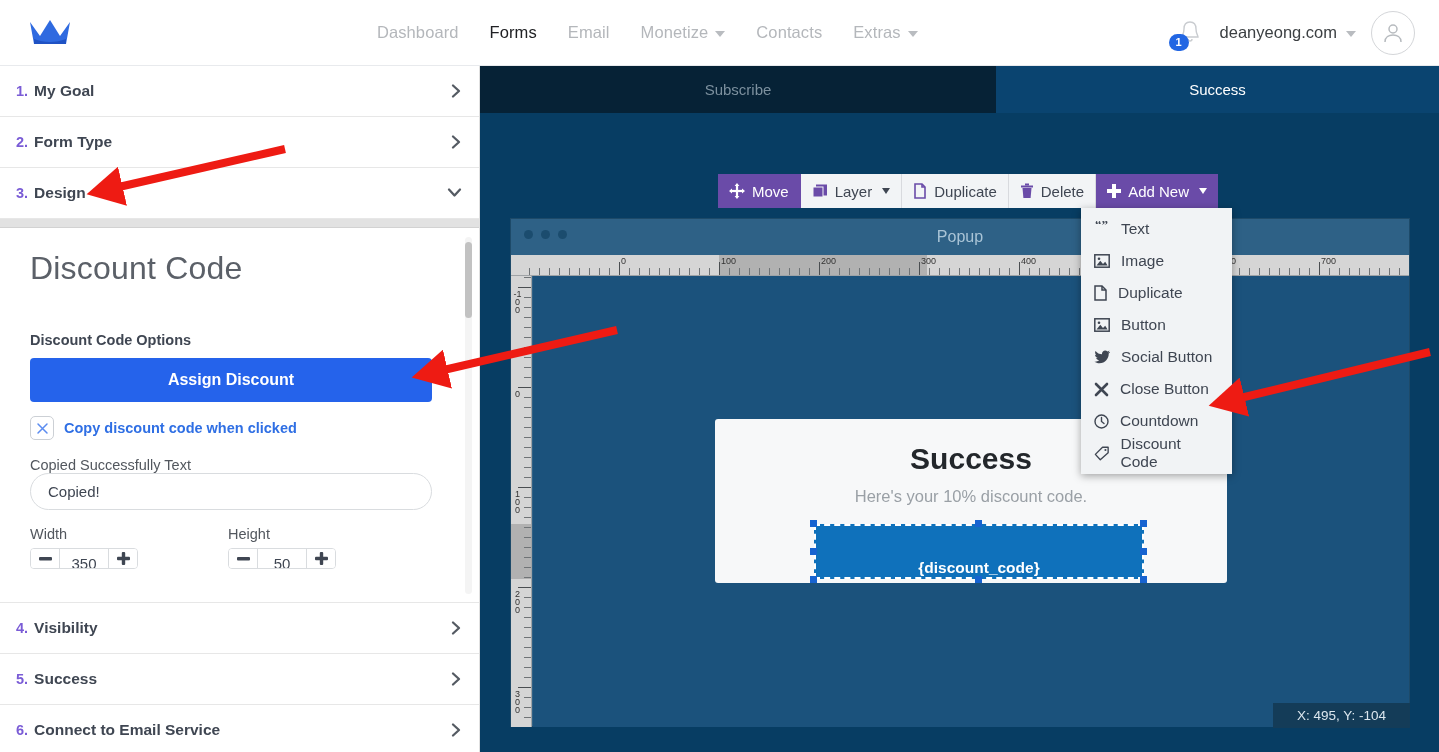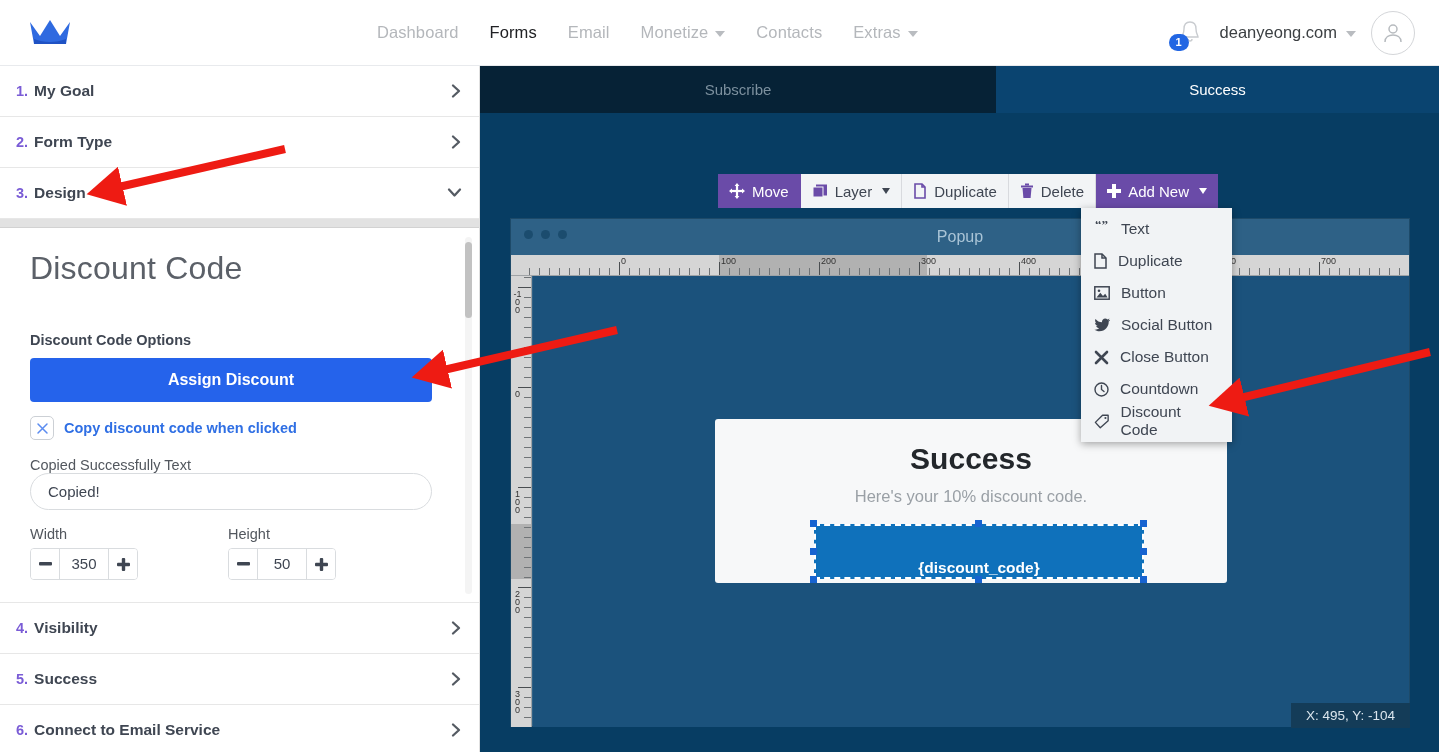--- a/index.html
+++ b/index.html
@@ -84,21 +84,21 @@
 
   .field-label { margin-top: 17px; font-size: 14.5px; color: #52575e; }
   .pill-input {
     margin-top: 0; width: 402px; height: 37px; border: 1px solid #d9dcdf;
     border-radius: 19px; padding: 0 17px; font-size: 15px; color: #3f4652;
     background: #fff; font-family: "Liberation Sans", sans-serif; outline: none;
   }
   .dim-row { margin-top: 16px; display: flex; }
   .dim-group { width: 210px; }
   .dim-label { font-size: 14.5px; color: #52575e; }
-  .stepper { margin-top: 6px; display: inline-flex; border: 1px solid #d9dcdf; border-radius: 4px; overflow: hidden; height: 32px; }
+  .stepper { margin-top: 6px; display: inline-flex; border: 1px solid #d9dcdf; border-radius: 4px; overflow: hidden; height: 21px; }
   .stepper .sbtn {
     width: 28px; background: #fff; border: none; cursor: pointer; font-size: 15px; color: #3f4652;
     display: flex; align-items: center; justify-content: center; font-family: "Liberation Sans", sans-serif;
   }
   .stepper .sval {
     width: 50px; border-left: 1px solid #d9dcdf; border-right: 1px solid #d9dcdf;
     text-align: center; font-size: 15px; color: #3f4652; line-height: 30px; background: #fff;
   }
   .sb-track {
     position: absolute; right: 7px; top: 9px; width: 7px; height: 357px;
@@ -189,21 +189,21 @@
   .sel-box {
     position: absolute; inset: 0; background: #0f71bb;
     border: 2px dashed #ffffff;
     display: flex; align-items: flex-end; justify-content: center;
   }
   .sel-box span { font-size: 15.5px; font-weight: bold; color: #fff; }
   .handle { position: absolute; width: 7px; height: 7px; background: #1763d0; }
 
   .coord-badge {
     position: absolute; right: 29px; bottom: 24px; background: #143c58; color: #dbe6ee;
-    font-size: 13.5px; padding: 5px 15px;
+    font-size: 13.5px; padding: 5px 24px;
   }
 
   
   .arrow-layer { position: absolute; left: 0; top: 0; width: 1439px; height: 752px; pointer-events: none; z-index: 90; }
 </style>
 </head>
 <body>
 
 <div class="app">
 
@@ -424,20 +424,28 @@
           <i class="tb-caret"></i>
         </div>
       </div>
 
       <div class="dropdown">
         <div class="dd-item">
           <svg width="16" height="16" viewBox="0 0 16 16">
             <text x="1" y="8" font-size="13" font-family="Liberation Serif, serif" fill="#3f4652" font-weight="bold">“”</text>
           </svg>
           <span>Text</span>
+        </div>
+        <div class="dd-item">
+          <svg width="16" height="14" viewBox="0 0 16 14">
+            <rect x="0.8" y="0.8" width="14.4" height="12.4" fill="none" stroke="#3f4652" stroke-width="1.5"></rect>
+            <circle cx="5" cy="4.7" r="1.3" fill="#3f4652"></circle>
+            <path d="M2.5 11.5 L6.3 6.8 L9 10 L11.2 7.8 L13.6 11.5 Z" fill="#3f4652"></path>
+          </svg>
+          <span>Image</span>
         </div>
         <div class="dd-item">
           <svg width="13" height="16" viewBox="0 0 13 16">
             <path d="M1 1 H8 L12 5 V15 H1 Z" fill="none" stroke="#3f4652" stroke-width="1.5"></path>
             <path d="M8 1 V5 H12" fill="none" stroke="#3f4652" stroke-width="1.5"></path>
           </svg>
           <span>Duplicate</span>
         </div>
         <div class="dd-item">
           <svg width="16" height="14" viewBox="0 0 16 14">

